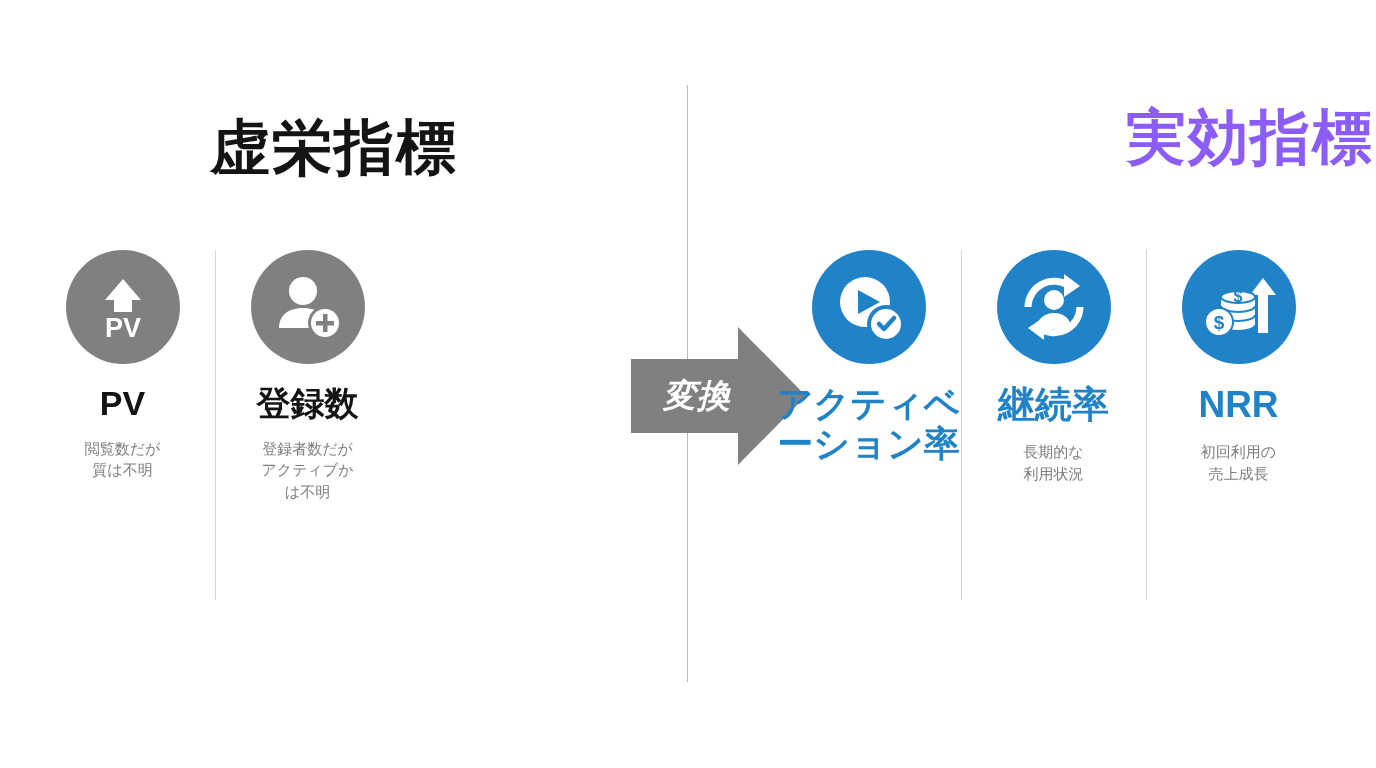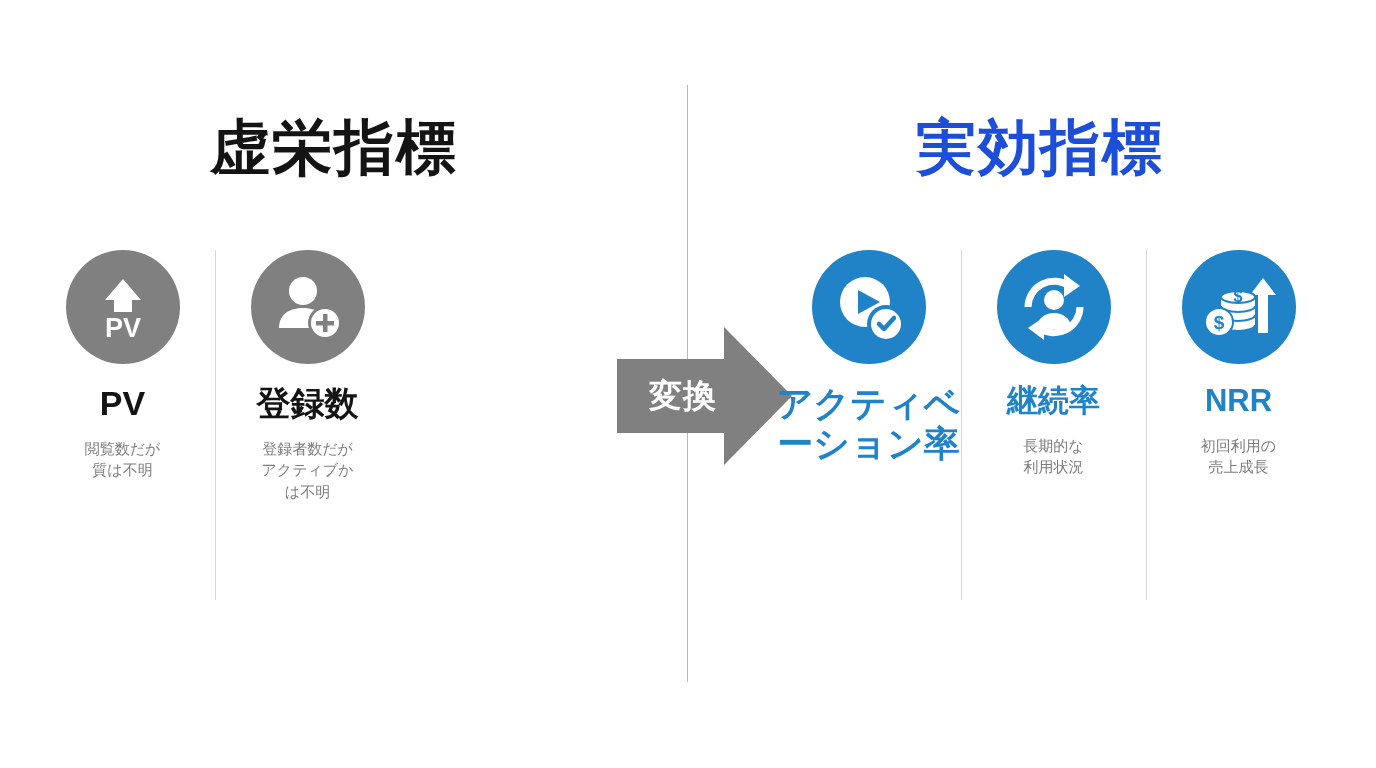--- a/index.html
+++ b/index.html
@@ -42,23 +42,24 @@
     white-space: nowrap;
   }
   .side-title.vanity {
     left: 0px;
     top: 118px;
     width: 668px;
     color: #141414;
   }
   .side-title.actionable {
     left: 706px;
-    top: 118px;
+    top: 108px;
     width: 668px;
-    color: #1d4ed8;
+    color: #8b5cf6;
+    text-align: right;
   }
 
   
   .group {
     position: absolute;
     top: 250px;
     display: flex;
     flex-direction: row;
   }
   .group.left  { left: 30px;  }
@@ -103,39 +104,40 @@
   }
   .metric-label.gray-label {
     color: #141414;
     font-size: 34px;
   }
   .metric-label.blue-label {
     color: #2083c8;
     font-size: 36px;
   }
   .metric-label.blue-label.big {
-    font-size: 31px;
+    font-size: 37px;
   }
 
   .metric-caption {
     margin-top: 16px;
     font-size: 15px;
     line-height: 1.42;
     color: #7d7d7d;
     text-align: center;
     white-space: pre-line;
   }
 
   
   .transform-arrow {
     position: absolute;
-    left: 617px;
+    left: 631px;
     top: 327px;
     width: 175px;
     height: 138px;
+    font-style: italic;
   }
   .transform-arrow svg {
     position: absolute;
     left: 0;
     top: 0;
   }
   .transform-arrow .arrow-text {
     position: absolute;
     left: 0;
     top: 0;

